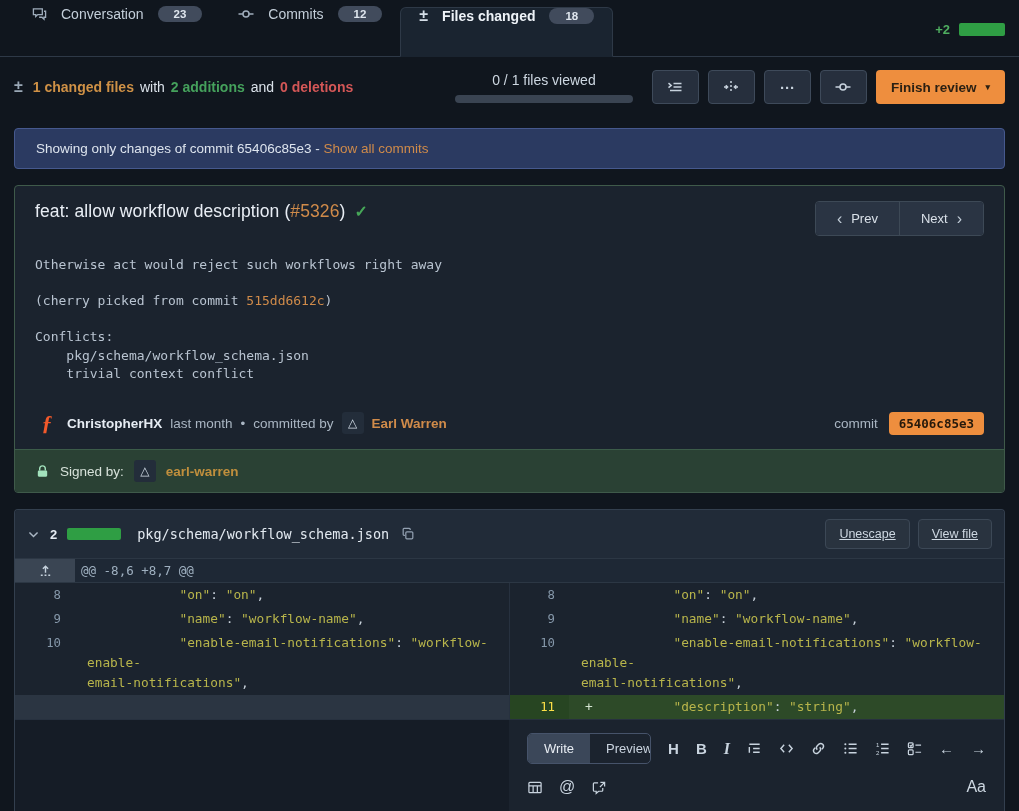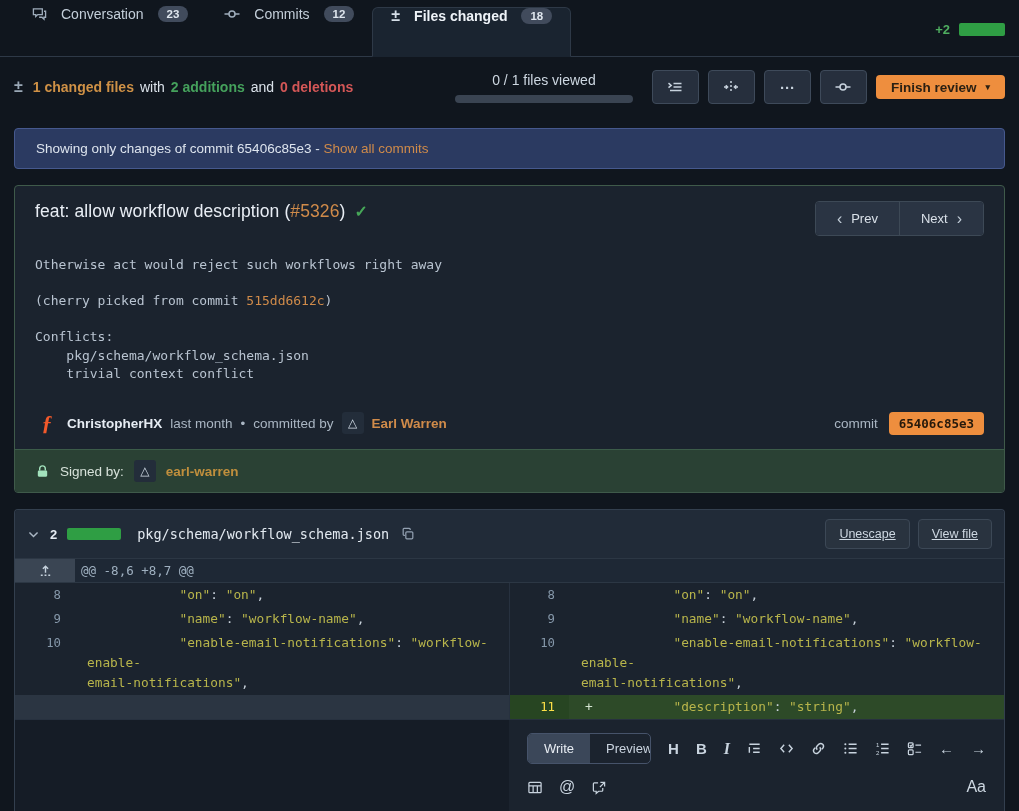--- a/index.html
+++ b/index.html
@@ -13,21 +13,21 @@
   svg { display:block; }
 
   
   .tabbar { display:flex; justify-content:space-between; align-items:flex-end;
     height:57px; border-bottom:1px solid #2e3947; padding:0 14px; }
   .tabs { display:flex; align-items:flex-end; height:100%; }
   .tab { display:flex; align-items:flex-start; gap:14px; padding:0 18px; height:50px;
     color:#c3ced9; font-size:14px; cursor:pointer; }
   .tab.active { background:#1a2430; border:1px solid #2e3947; border-bottom:1px solid #1a2430;
     border-radius:6px 6px 0 0; color:#eef3f8; font-weight:700; margin-bottom:-1px; }
-  .badge { background:#414b5c; color:#dfe6ee; font-size:11.5px; padding:2px 9px;
+  .badge { background:#414b5c; color:#dfe6ee; font-size:11.5px; padding:2px 16px;
     border-radius:10px; font-weight:600; }
   .tab-icon { color:#9fadbc; }
   .tab.active .tab-icon { color:#d5dee7; }
   .pm-glyph { font-size:16px; font-weight:700; line-height:1; }
   .diffstat-top { display:flex; align-items:center; gap:9px; margin-bottom:19px; }
   .diffstat-top .plus { color:#4fae60; font-weight:700; font-size:13px; }
   .diffstat-top .bar { width:46px; height:13px; background:var(--diffstat-green,#2f9e44); border-radius:2px; }
 
   
   .toolbar { display:flex; justify-content:space-between; align-items:center; padding:13px 14px 14px; }
@@ -36,21 +36,21 @@
   .summary .orange { color:#cf9146; font-weight:700; }
   .summary .green { color:var(--additions-green,#45a15c); font-weight:600; }
   .summary .red { color:var(--deletions-red,#d45757); font-weight:600; }
   .toolbar-right { display:flex; align-items:center; gap:9px; }
   .viewed { display:flex; flex-direction:column; gap:7px; width:178px; margin-right:10px; align-items:center; }
   .viewed-label { font-size:14px; color:#cdd7e1; }
   .viewed-bar { width:178px; height:8px; background:#3a4452; border-radius:4px; }
   .icon-btn { width:47px; height:34px; background:#262f3d; border:1px solid #3e4a5a;
     border-radius:4px; color:#c7d2dd; display:flex; align-items:center; justify-content:center;
     font-size:15px; font-weight:700; cursor:pointer; }
-  .finish-btn { height:24px; background:var(--accent-orange,#ee8e3e); color:#2b2013; font-weight:700;
+  .finish-btn { height:34px; background:var(--accent-orange,#ee8e3e); color:#2b2013; font-weight:700;
     font-size:13.5px; border:none; border-radius:4px; padding:0 15px; display:flex;
     align-items:center; gap:9px; cursor:pointer; }
   .finish-btn .caret { font-size:9px; }
 
   
   .banner { margin:10px 14px 16px; background:var(--banner-blue,#2b3a61); border:1px solid #46598e;
     border-radius:4px; padding:12px 21px; font-size:13.5px; color:#dde4ee; }
   .banner a { color:#d08b4a; text-decoration:none; cursor:pointer; }
 
   

